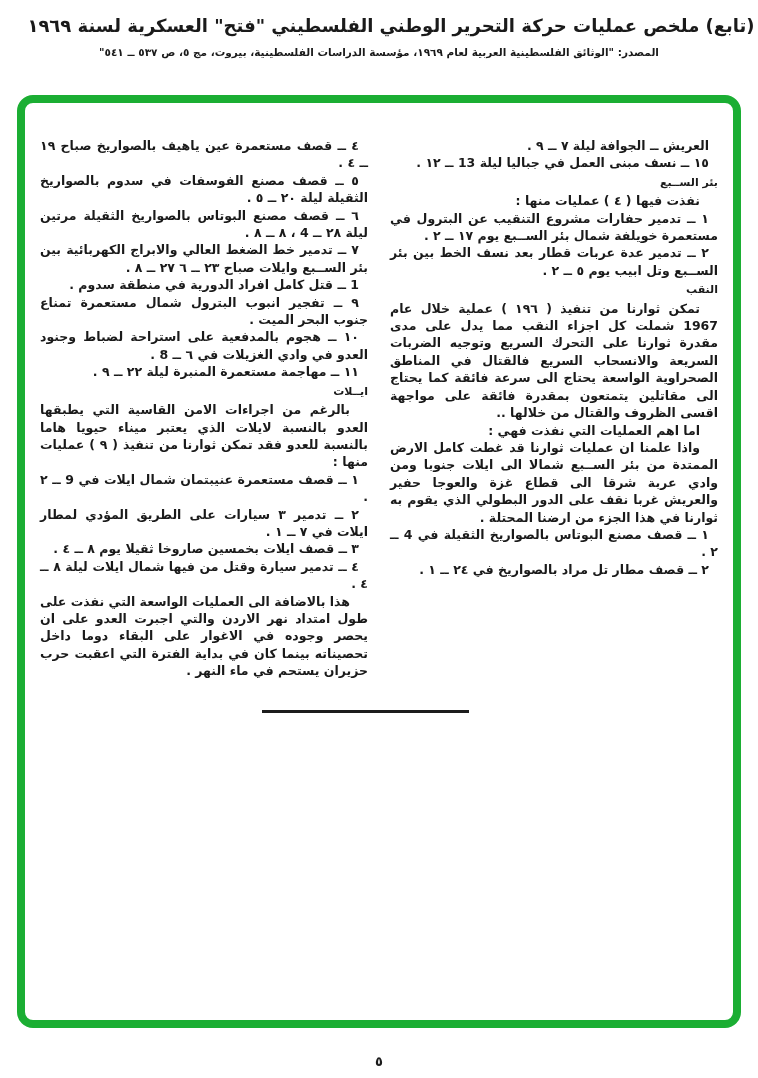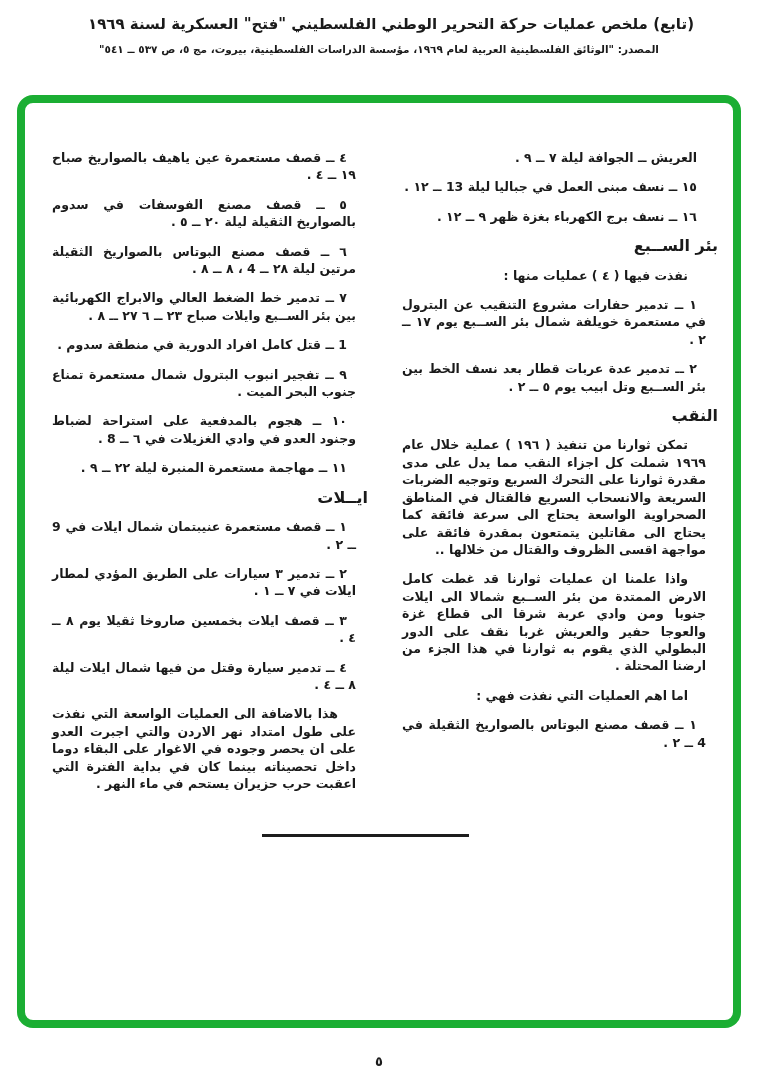--- a/index.html
+++ b/index.html
@@ -18,21 +18,21 @@
     position: relative;
     width: 758px;
     height: 1078px;
   }
   .header {
     text-align: center;
     padding-top: 15px;
     direction: rtl;
   }
   .doc-title {
-    font-size: 15px;
+    font-size: 18px;
     font-weight: 700;
     letter-spacing: 0;
     margin-left: 24px;
   }
   .doc-source {
     margin-top: 10px;
     font-size: 10.5px;
     font-weight: 700;
   }
   .frame {
@@ -53,27 +53,27 @@
     padding: 34px 15px 0 15px;
   }
   .column {
     width: 328px;
     font-size: 12.5px;
     font-weight: 700;
     line-height: 17.4px;
     text-align: justify;
     direction: rtl;
   }
-  .block { margin: 12px; }
+  .block { margin: 0; }
   .block.item { text-indent: 9px; }
   .block.paragraph { text-indent: 18px; }
   .block.heading {
     text-indent: 0;
     text-align: right;
-    font-size: 16px;
+    font-size: 11px;
     margin: 2px 0 1px 0;
     letter-spacing: 0.3px;
   }
   .divider {
     width: 207px;
     height: 3px;
     background: #1d1d1d;
     margin: 30px auto 0 auto;
     transform: translateX(-14px); 
   }
@@ -95,41 +95,42 @@
   <div class="header">
     <div class="doc-title">(تابع) ملخص عمليات حركة التحرير الوطني الفلسطيني "فتح" العسكرية لسنة ١٩٦٩</div>
     <div class="doc-source">المصدر: "الوثائق الفلسطينية العربية لعام ١٩٦٩، مؤسسة الدراسات الفلسطينية، بيروت، مج ٥، ص ٥٣٧ ــ ٥٤١"</div>
   </div>
 
   <div class="frame">
     <div class="columns">
       <div class="column" id="col-right">
           <div class="block item">العريش ــ الجوافة ليلة ٧ ــ ٩ .</div>
           <div class="block item">١٥ ــ نسف مبنى العمل في جباليا ليلة 13 ــ ١٢ .</div>
-          <div class="block item">١٦ ــ نسف برج الكهرباء بغزة ظهر ٩ ــ ١٢ .</div>
           <div class="block heading">بئر الســبع</div>
           <div class="block paragraph">نفذت فيها ( ٤ ) عمليات منها :</div>
           <div class="block item">١ ــ تدمير حفارات مشروع التنقيب عن البترول في مستعمرة خويلفة شمال بئر الســبع يوم ١٧ ــ ٢ .</div>
           <div class="block item">٢ ــ تدمير عدة عربات قطار بعد نسف الخط بين بئر الســبع وتل ابيب يوم ٥ ــ ٢ .</div>
           <div class="block heading">النقب</div>
-          <div class="block paragraph">تمكن ثوارنا من تنفيذ ( ١٩٦ ) عملية خلال عام ١٩٦٩ شملت كل اجزاء النقب مما يدل على مدى مقدرة ثوارنا على التحرك السريع وتوجيه الضربات السريعة والانسحاب السريع فالقتال في المناطق الصحراوية الواسعة يحتاج الى سرعة فائقة كما يحتاج الى مقاتلين يتمتعون بمقدرة فائقة على مواجهة اقسى الظروف والقتال من خلالها ..</div>
+          <div class="block paragraph">تمكن ثوارنا من تنفيذ ( ١٩٦ ) عملية خلال عام 1967 شملت كل اجزاء النقب مما يدل على مدى مقدرة ثوارنا على التحرك السريع وتوجيه الضربات السريعة والانسحاب السريع فالقتال في المناطق الصحراوية الواسعة يحتاج الى سرعة فائقة كما يحتاج الى مقاتلين يتمتعون بمقدرة فائقة على مواجهة اقسى الظروف والقتال من خلالها ..</div>
+          <div class="block paragraph">اما اهم العمليات التي نفذت فهي :</div>
           <div class="block paragraph">واذا علمنا ان عمليات ثوارنا قد غطت كامل الارض الممتدة من بئر الســبع شمالا الى ايلات جنوبا ومن وادي عربة شرقا الى قطاع غزة والعوجا حفير والعريش غربا نقف على الدور البطولي الذي يقوم به ثوارنا في هذا الجزء من ارضنا المحتلة .</div>
-          <div class="block paragraph">اما اهم العمليات التي نفذت فهي :</div>
           <div class="block item">١ ــ قصف مصنع البوتاس بالصواريخ الثقيلة في 4 ــ ٢ .</div>
+          <div class="block item">٢ ــ قصف مطار تل مراد بالصواريخ في ٢٤ ــ ١ .</div>
         </div>
       <div class="column" id="col-left">
           <div class="block item">٤ ــ قصف مستعمرة عين ياهيف بالصواريخ صباح ١٩ ــ ٤ .</div>
           <div class="block item">٥ ــ قصف مصنع الفوسفات في سدوم بالصواريخ الثقيلة ليلة ٢٠ ــ ٥ .</div>
           <div class="block item">٦ ــ قصف مصنع البوتاس بالصواريخ الثقيلة مرتين ليلة ٢٨ ــ 4 ، ٨ ــ ٨ .</div>
           <div class="block item">٧ ــ تدمير خط الضغط العالي والابراج الكهربائية بين بئر الســبع وايلات صباح ٢٣ ــ ٦ ٢٧ ــ ٨ .</div>
           <div class="block item">1 ــ قتل كامل افراد الدورية في منطقة سدوم .</div>
           <div class="block item">٩ ــ تفجير انبوب البترول شمال مستعمرة تمناع جنوب البحر الميت .</div>
           <div class="block item">١٠ ــ هجوم بالمدفعية على استراحة لضباط وجنود العدو في وادي الغزيلات في ٦ ــ 8 .</div>
           <div class="block item">١١ ــ مهاجمة مستعمرة المنبرة ليلة ٢٢ ــ ٩ .</div>
           <div class="block heading">ايــلات</div>
+          <div class="block paragraph">بالرغم من اجراءات الامن القاسية التي يطبقها العدو بالنسبة لايلات الذي يعتبر ميناء حيويا هاما بالنسبة للعدو فقد تمكن ثوارنا من تنفيذ ( ٩ ) عمليات منها :</div>
           <div class="block item">١ ــ قصف مستعمرة عنيبتمان شمال ايلات في 9 ــ ٢ .</div>
           <div class="block item">٢ ــ تدمير ٣ سيارات على الطريق المؤدي لمطار ايلات في ٧ ــ ١ .</div>
           <div class="block item">٣ ــ قصف ايلات بخمسين صاروخا ثقيلا يوم ٨ ــ ٤ .</div>
           <div class="block item">٤ ــ تدمير سيارة وقتل من فيها شمال ايلات ليلة ٨ ــ ٤ .</div>
           <div class="block paragraph">هذا بالاضافة الى العمليات الواسعة التي نفذت على طول امتداد نهر الاردن والتي اجبرت العدو على ان يحصر وجوده في الاغوار على البقاء دوما داخل تحصيناته بينما كان في بداية الفترة التي اعقبت حرب حزيران يستحم في ماء النهر .</div>
         </div>
     </div>
     <div class="divider"></div>
   </div>
 

